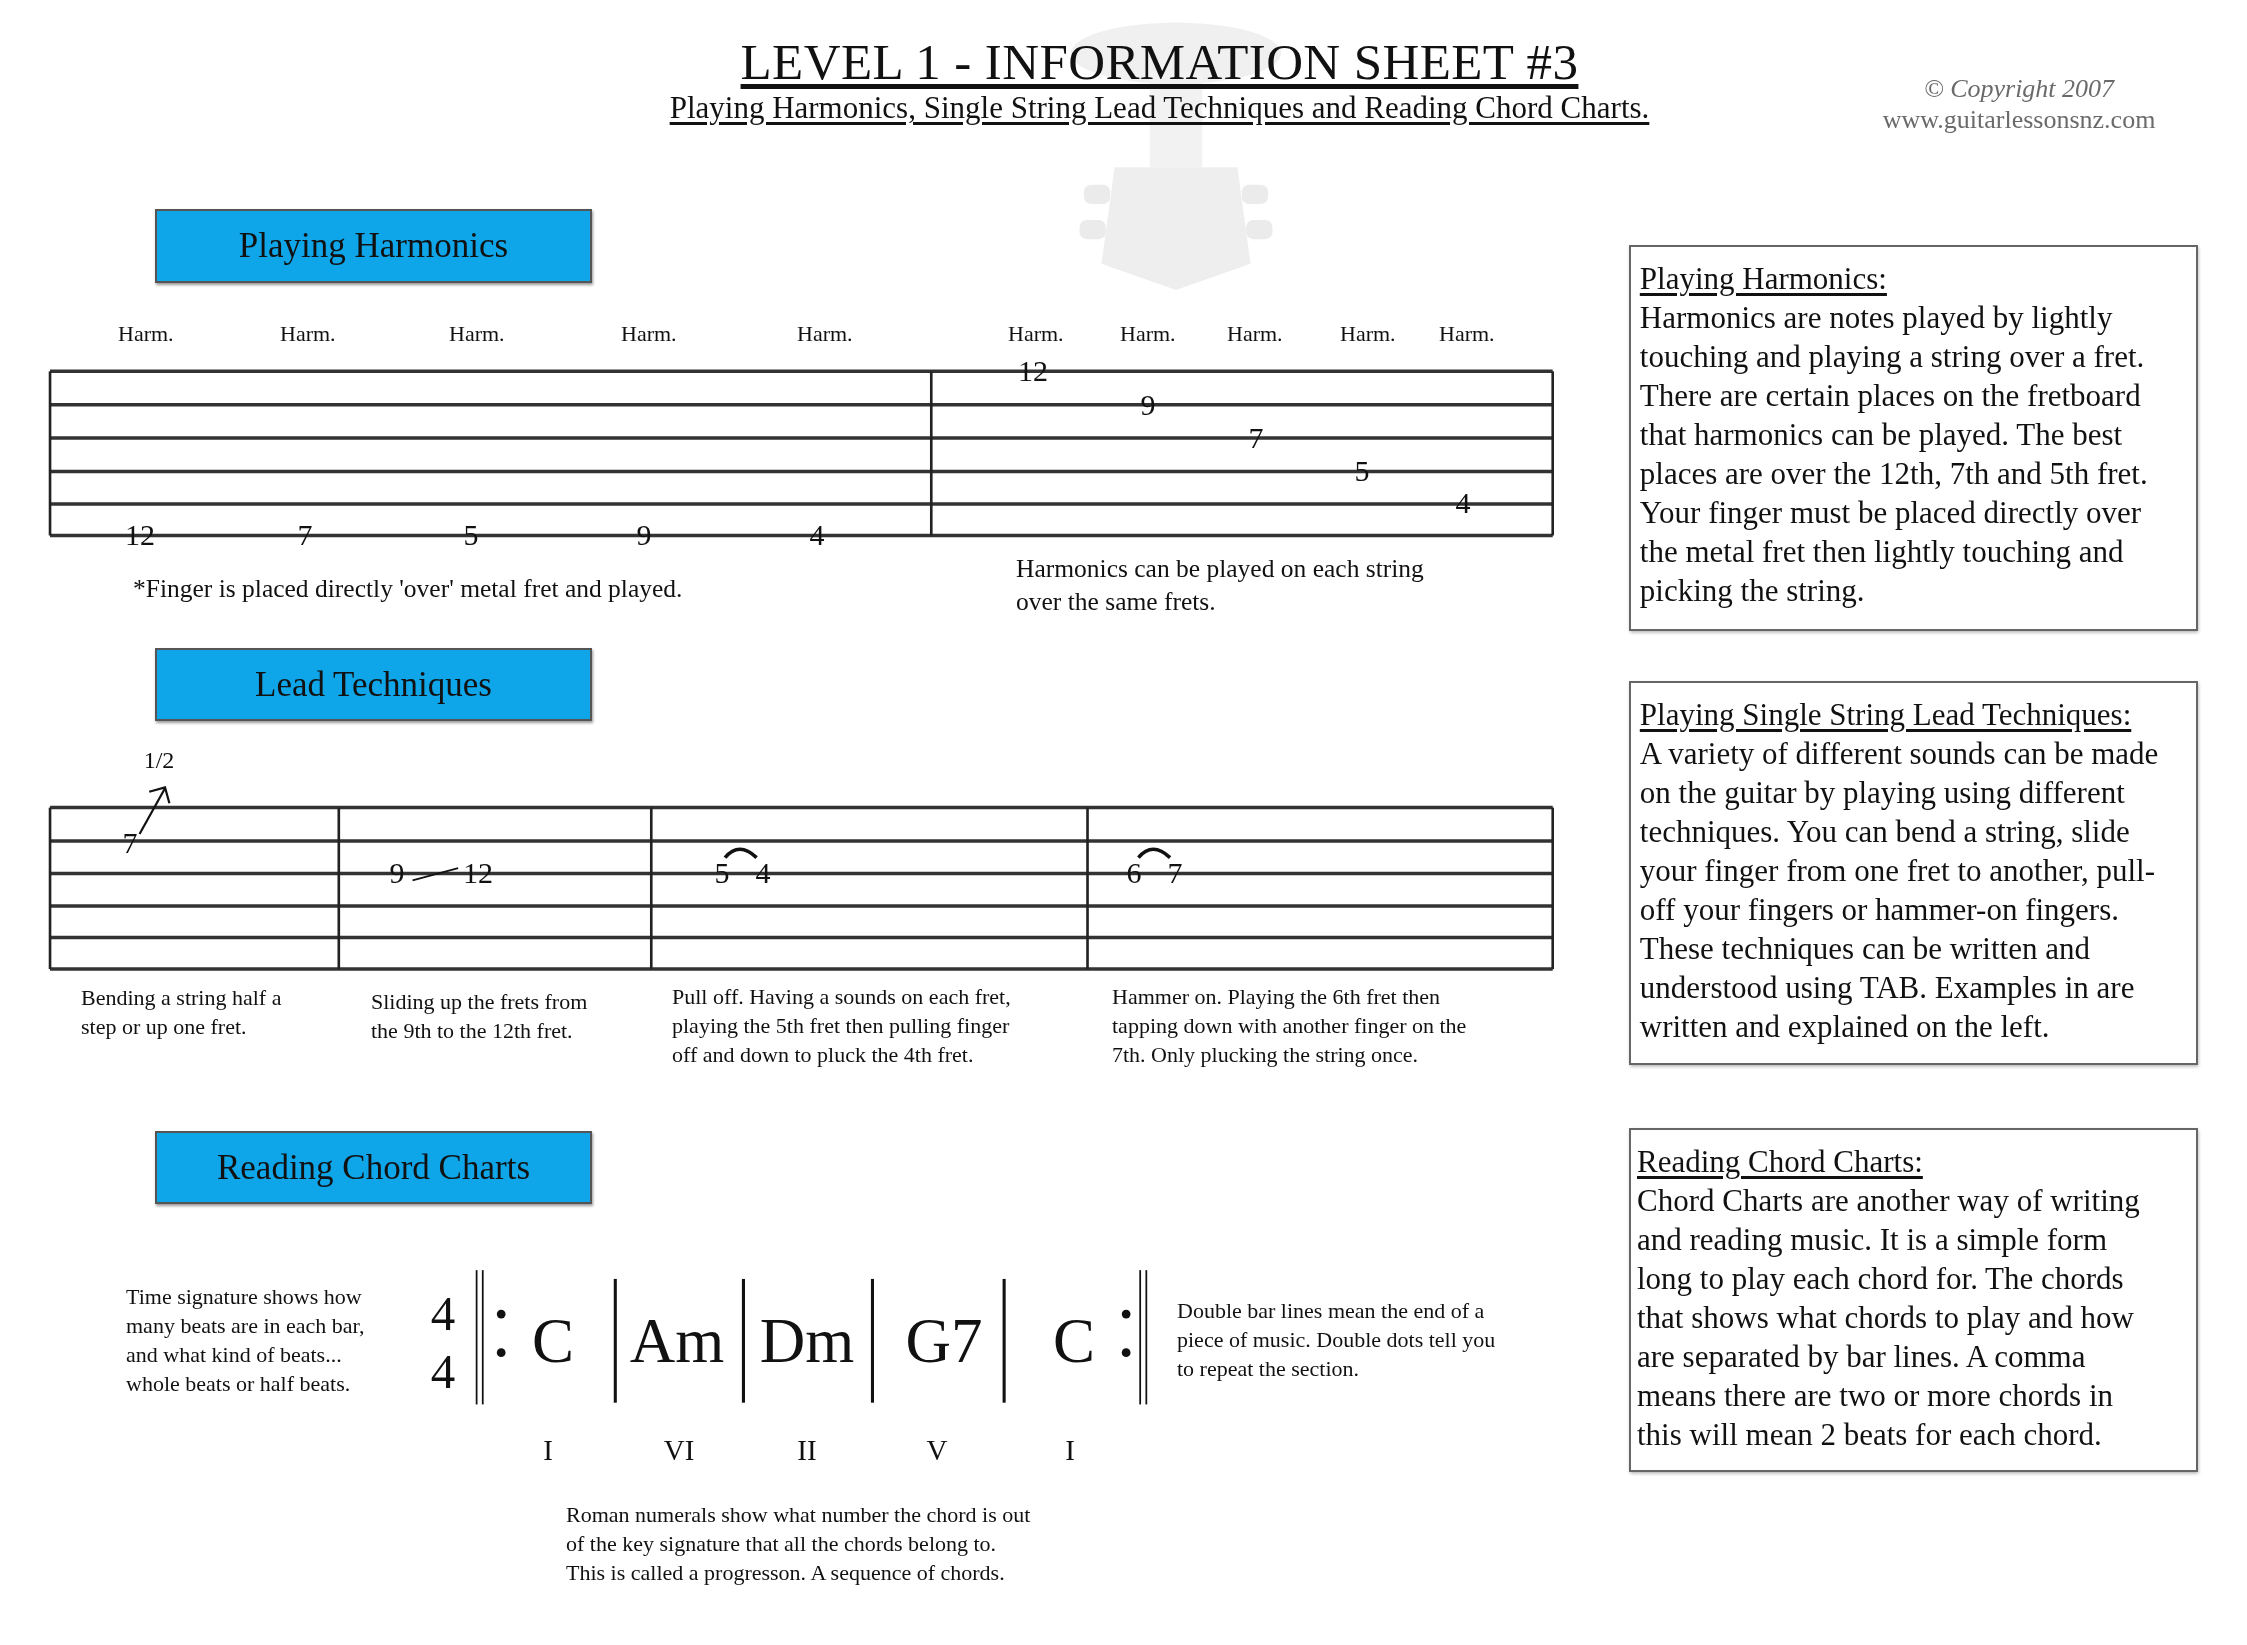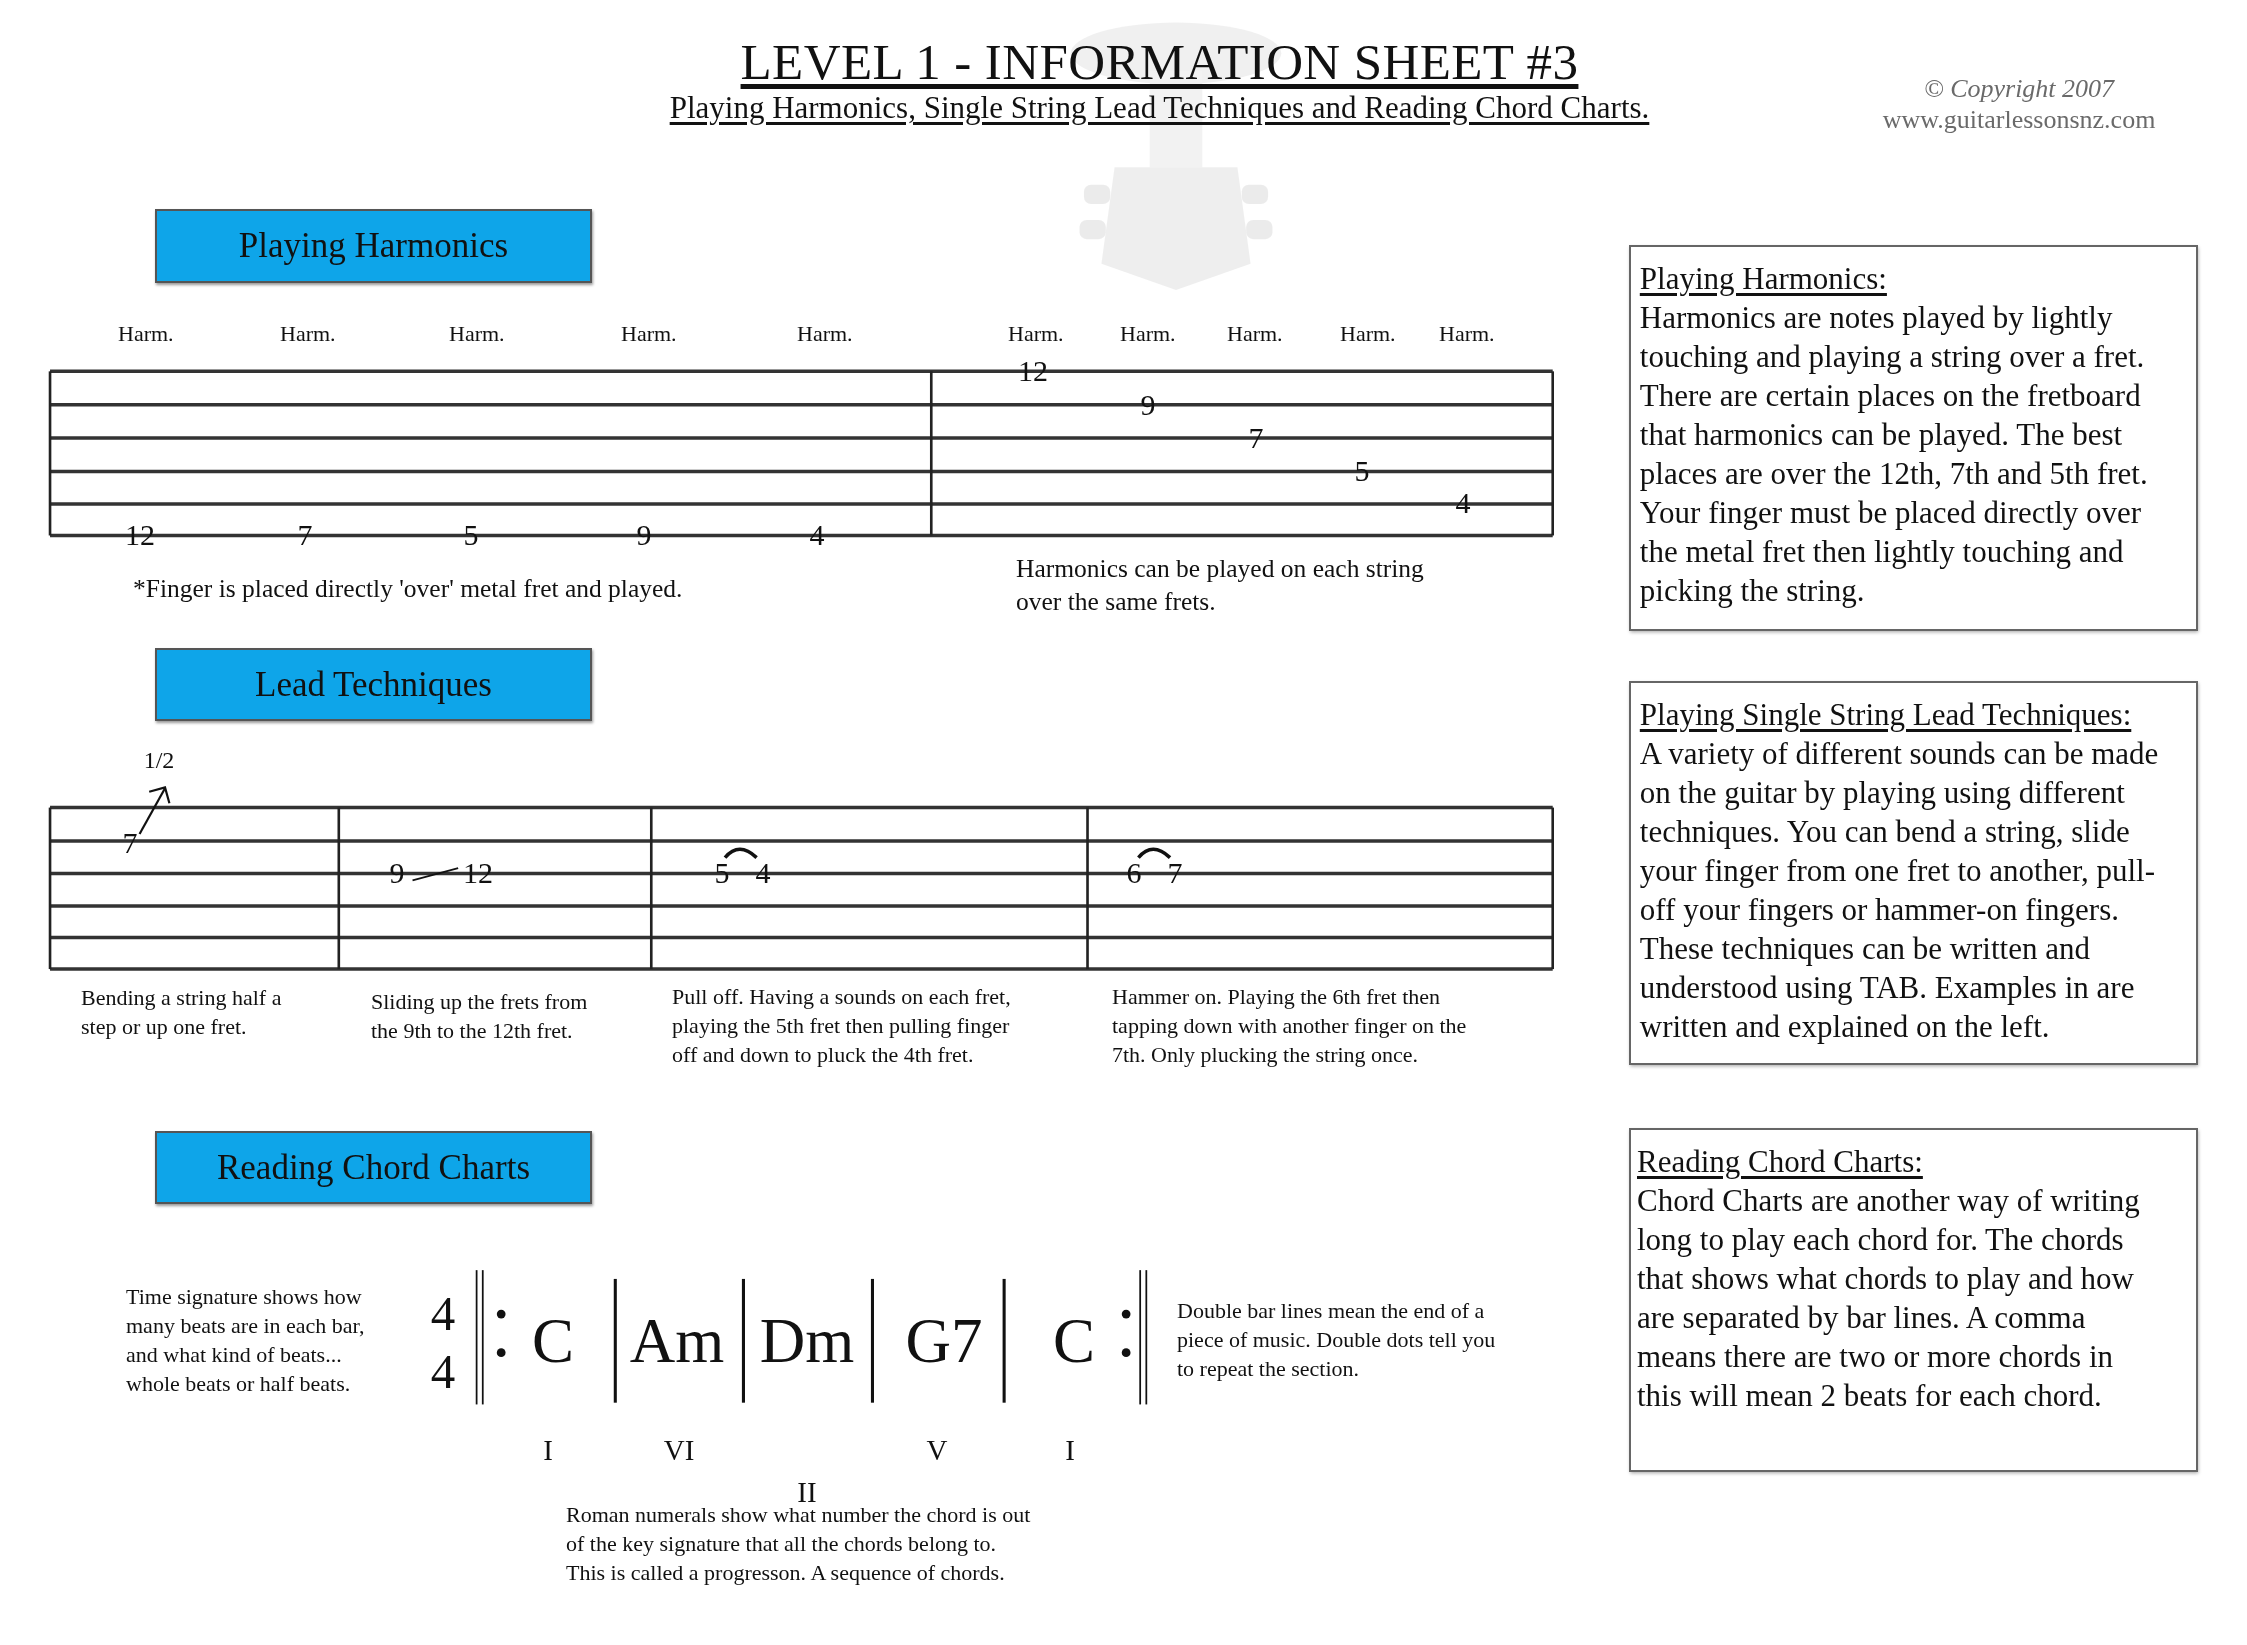--- a/index.html
+++ b/index.html
@@ -193,21 +193,21 @@
 </svg>
 
 <span class="abs chord" style="left:553px; top:1341px;">C</span>
 <span class="abs chord" style="left:677px; top:1341px;">Am</span>
 <span class="abs chord" style="left:807px; top:1341px;">Dm</span>
 <span class="abs chord" style="left:944px; top:1341px;">G7</span>
 <span class="abs chord" style="left:1074px; top:1341px;">C</span>
 
 <span class="abs roman" style="left:548px; top:1450px;">I</span>
 <span class="abs roman" style="left:679px; top:1450px;">VI</span>
-<span class="abs roman" style="left:807px; top:1450px;margin-top:42px;">II</span>
+<span class="abs roman" style="left:807px; top:1450px;">II</span>
 <span class="abs roman" style="left:937px; top:1450px;">V</span>
 <span class="abs roman" style="left:1070px; top:1450px;">I</span>
 
 <div class="abs caption-sm" style="left:1177px; top:1296px;">
   <div>Double bar lines mean the end of a</div>
   <div>piece of music. Double dots tell you</div>
   <div>to repeat the section.</div>
 </div>
 
 <div class="abs caption-sm" style="left:566px; top:1500px;">
@@ -241,20 +241,21 @@
     <div>These  techniques  can  be   written  and</div>
     <div>understood  using TAB. Examples in are</div>
     <div>written and explained on the left.</div>
   </div>
 </div>
 
 <div class="abs info-box" style="top:1128px; height:344px;padding-left:6px;">
   <div class="heading">Reading Chord Charts:</div>
   <div class="body">
     <div>Chord Charts are another way of writing</div>
+    <div>and reading music. It is  a  simple  form</div>
     <div>long to play each chord for. The  chords</div>
     <div>that shows what chords to play and how</div>
     <div>are  separated  by bar   lines. A  comma</div>
     <div>means there are two  or  more chords in</div>
     <div>this will mean 2 beats for each chord.</div>
   </div>
 </div>
 
 
 </body></html>

